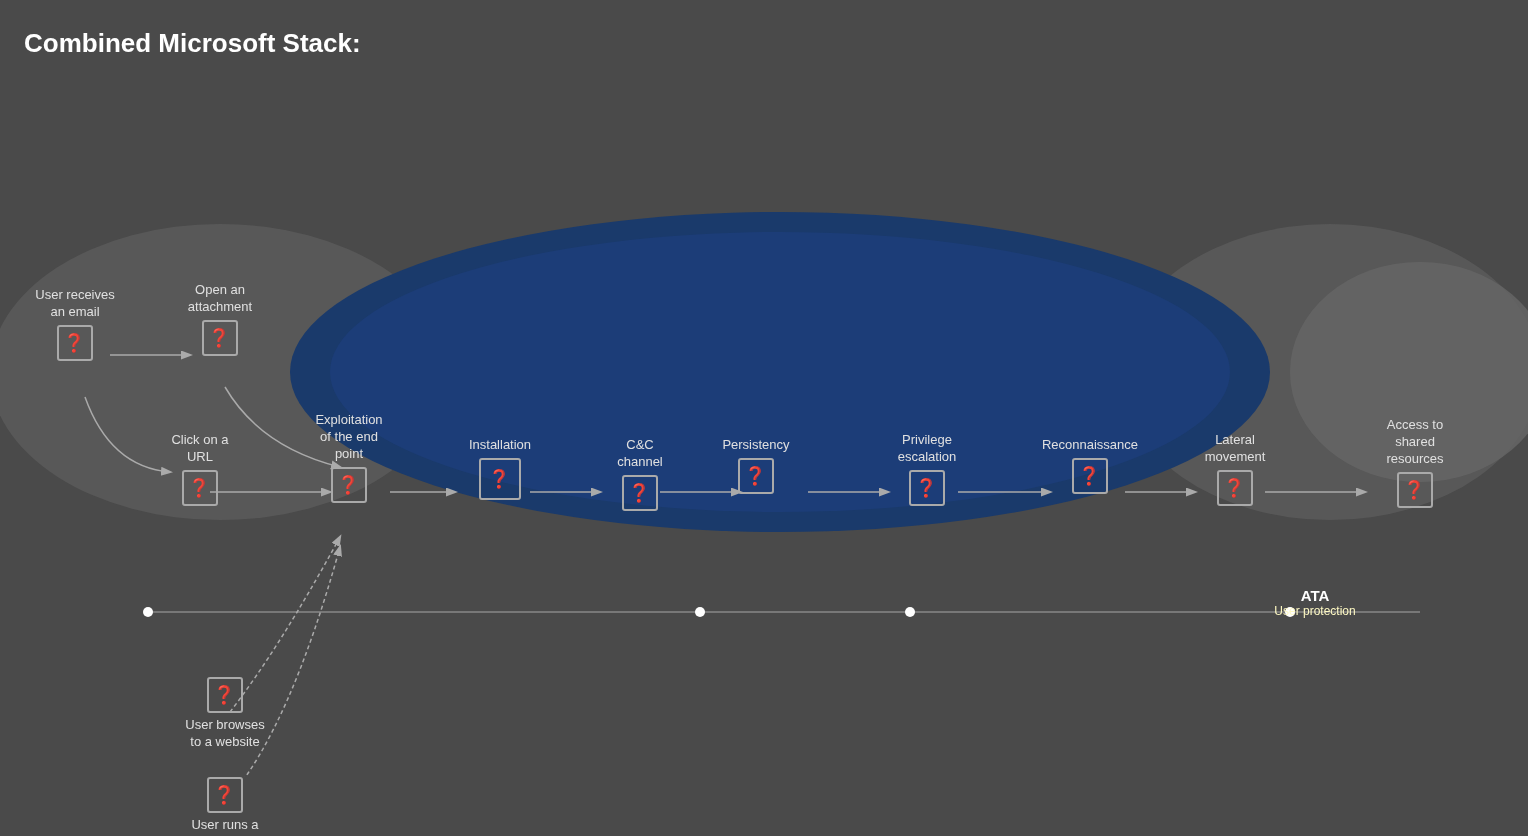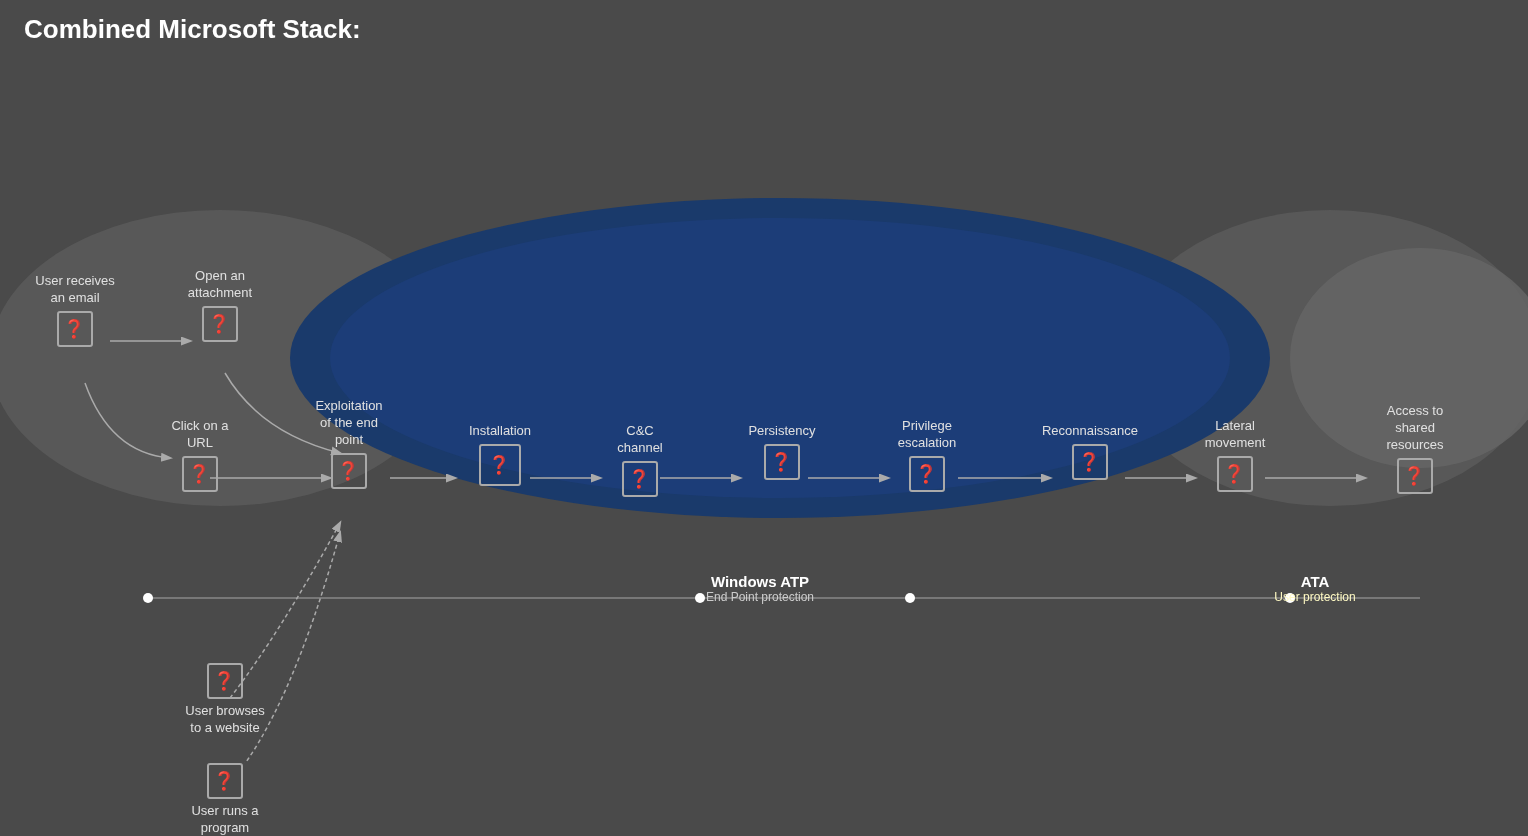--- a/index.html
+++ b/index.html
@@ -7,21 +7,21 @@
       background: #4a4a4a;
       font-family: 'Segoe UI', Arial, sans-serif;
       color: #fff;
       width: 1528px;
       height: 836px;
       overflow: hidden;
       position: relative;
     }
 
     .title-section {
-      padding: 14px 24px 8px 24px;
+      padding: 28px 24px 8px 24px;
     }
     .title-main {
       font-size: 26px;
       font-weight: 600;
       color: #fff;
     }
     .title-sub {
       font-size: 20px;
       font-weight: 300;
       color: #ddd;
@@ -168,21 +168,21 @@
     <div class="node" style="left:460px; top:360px; width:80px;">
       <div class="node-label">Installation</div>
       <div class="node-icon" style="width:42px;height:42px;">❓</div>
     </div>
 
     <div class="node" style="left:600px; top:360px; width:80px;">
       <div class="node-label">C&amp;C<br>channel</div>
       <div class="node-icon">❓</div>
     </div>
 
-    <div class="node" style="left:742px; top:360px; width:80px;text-align:center;">
+    <div class="node" style="left:716px; top:360px; width:80px;text-align:center;">
       <div class="node-label">Persistency</div>
       <div class="node-icon">❓</div>
     </div>
 
     <div class="node" style="left:882px; top:355px; width:90px;">
       <div class="node-label">Privilege<br>escalation</div>
       <div class="node-icon">❓</div>
     </div>
 
     <div class="node" style="left:1040px; top:360px; width:100px;">
@@ -204,24 +204,20 @@
       <div class="node-icon" style="margin:0 auto 4px auto;">❓</div>
       <div class="node-label">User browses<br>to a website</div>
     </div>
 
     <div class="node" style="left:175px; top:700px; width:100px;">
       <div class="node-icon" style="margin:0 auto 4px auto;">❓</div>
       <div class="node-label">User runs a<br>program</div>
     </div>
 
 
-    <div style="position:absolute; left:660px; top:510px; text-align:center; width:200px;">
-      <div style="font-size:15px; font-weight:700; color:#fff;">Windows ATP</div>
-      <div style="font-size:12px; color:#ccc; font-weight:300;">End Point protection</div>
-    </div>
 
     <div style="position:absolute; left:1255px; top:510px; text-align:center; width:120px;">
       <div style="font-size:15px; font-weight:700; color:#fff;">ATA</div>
       <div style="font-size:12px; color:#fef9c3; font-weight:300;">User protection</div>
     </div>
 
   </div>
 </div>
 
 </body></html>

